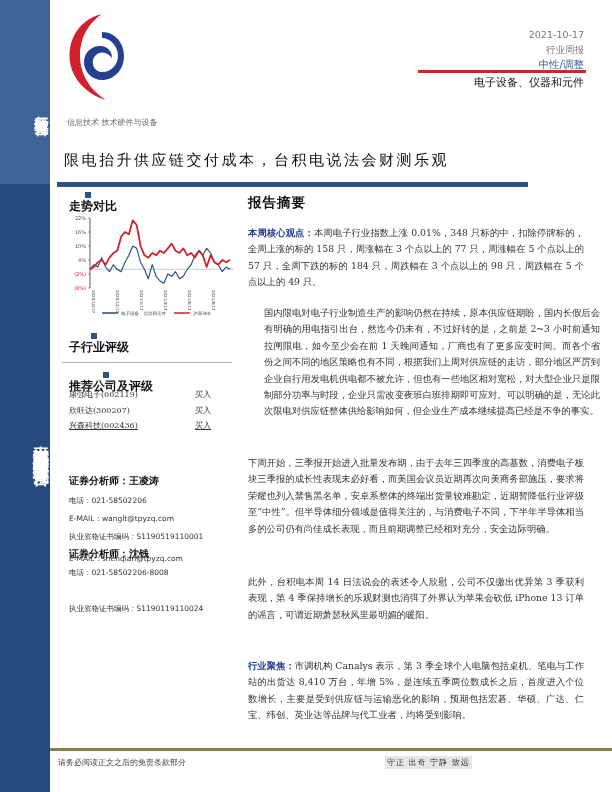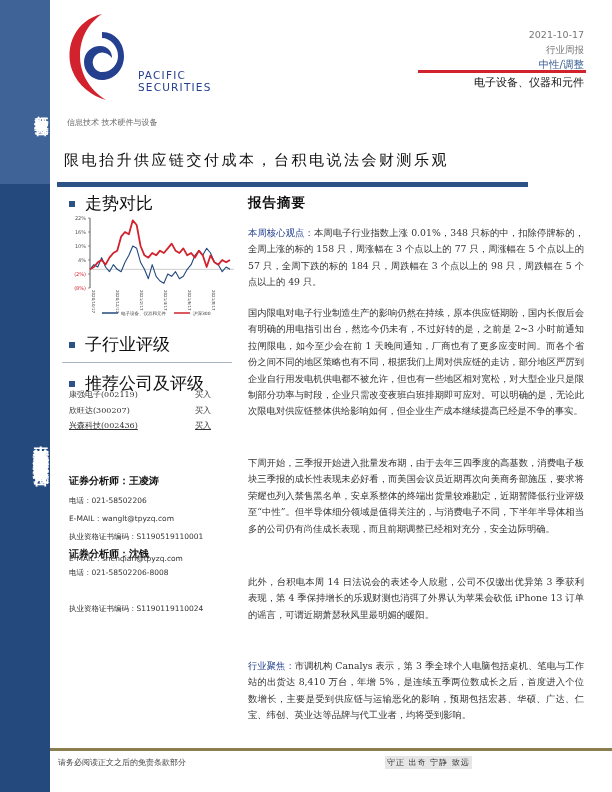--- a/index.html
+++ b/index.html
@@ -21,54 +21,53 @@
   .hr-type { font-size: 9.5px; color: #777; line-height: 15px; }
   .hr-rating { font-size: 10.5px; color: #3f6297; line-height: 15px; }
   .red-rule { position: absolute; left: 418px; top: 70px; width: 168px; height: 3px; background: #d2222d; }
   .hr-sector { position: absolute; right: 28px; top: 75px; font-family: "DejaVu Sans", sans-serif; font-size: 11px; color: #111; }
 
   .category { position: absolute; left: 67px; top: 117px; font-family: "DejaVu Sans", sans-serif; font-size: 8px; color: #666; }
 
   .title { position: absolute; left: 64px; top: 151px; font-size: 15px; color: #111; letter-spacing: 2.5px; }
   .title-rule { position: absolute; left: 57px; top: 182px; width: 471px; height: 5px; background: #2c5286; }
 
-  .section-head { position: absolute; font-size: 17px; font-weight: normal; color: #111; display: flex; align-items: center; }
+  .section-head { position: absolute; font-size: 12px; font-weight: bold; color: #111; display: flex; align-items: center; flex-direction: column; }
   .sq { display: inline-block; width: 6px; height: 6px; background: #2c5286; margin-right: 10px; }
   .left-rule { position: absolute; left: 62px; width: 170px; height: 1px; background: #aab4c3; }
 
   .chart { position: absolute; left: 62px; top: 210px; width: 176px; height: 110px; }
 
   .stock-row { position: absolute; left: 69px; width: 160px; font-size: 8px; color: #333; display: flex; justify-content: space-between; }
   .stock-row .r { margin-right: 18px; }
 
   .analyst-name { position: absolute; left: 69px; font-size: 10px; font-weight: bold; color: #111; }
   .analyst-line { position: absolute; left: 69px; font-family: "DejaVu Sans", sans-serif; font-size: 7.5px; color: #333; }
 
   .summary-head { position: absolute; left: 248px; top: 194px; font-size: 13.5px; font-weight: bold; color: #111; letter-spacing: 1px; }
   .para { position: absolute; left: 248px; width: 336px; font-size: 9.3px; line-height: 16.4px; color: #333; text-align: justify; }
-  .kw { color: #24408e; font-weight: normal; }
+  .kw { color: #24408e; font-weight: bold; }
 
   .footer-rule { position: absolute; left: 50px; top: 748px; width: 562px; height: 3px; background: #8a7d4e; }
   .footer-left { position: absolute; left: 58px; top: 757px; font-size: 8px; color: #444; }
   .footer-right { position: absolute; left: 385px; top: 756px; font-size: 8px; color: #333; background: #e6e6e6; padding: 1px 2px; letter-spacing: 1px; }
 </style>
 </head>
 <body>
 
 <div class="sidebar-top"></div>
 <div class="sidebar-bottom"></div>
 <div class="vtext vtext-top">行业研究报告</div>
 <div class="vtext vtext-bottom">太平洋证券股份有限公司证券研究报告</div>
 
 <div class="logo">
   <svg width="70" height="90" viewBox="0 0 70 90" style="position:absolute;left:0;top:0;">
     <path d="M40 4 C14 10 2 36 10 60 C16 76 30 86 44 90 C28 80 18 64 18 46 C18 26 28 12 40 4 Z" fill="#d2222d"></path>
     <path d="M40 22 C54 22 62 34 62 46 C62 60 52 70 40 70 C30 70 22 62 22 52 C22 42 30 36 38 36 C46 36 50 42 50 48 C46 42 38 40 33 46 C28 52 32 62 40 62 C50 62 56 54 56 46 C56 36 48 28 40 28 Z" fill="#24408e"></path>
   </svg>
-  <div class="logo-en" style="left:76px;top:59px;">PACIFIC SECURITIES</div>
 </div>
 
 <div class="header-right">
   <div class="hr-date">2021-10-17</div>
   <div class="hr-type">行业周报</div>
   <div class="hr-rating">中性/调整</div>
 </div>
 <div class="red-rule"></div>
 <div class="hr-sector">电子设备、仪器和元件</div>
 <div class="category">信息技术  技术硬件与设备</div>
@@ -141,21 +140,21 @@
 <div class="analyst-line" style="top:532px;">执业资格证书编码：S1190519110001</div>
 <div class="analyst-name" style="top:547px;">证券分析师：沈钱</div>
 <div class="analyst-line" style="top:568px;">电话：021-58502206-8008</div>
 <div class="analyst-line" style="top:554px;">E-MAIL：shenqian@tpyzq.com</div>
 <div class="analyst-line" style="top:604px;">执业资格证书编码：S1190119110024</div>
 
 <div class="summary-head">报告摘要</div>
 
 <div class="para" style="top:225px;"><span class="kw">本周核心观点：</span><span>本周电子行业指数上涨 0.01%，348 只标的中，扣除停牌标的，全周上涨的标的 158 只，周涨幅在 3 个点以上的 77 只，周涨幅在 5 个点以上的 57 只，全周下跌的标的 184 只，周跌幅在 3 个点以上的 98 只，周跌幅在 5 个点以上的 49 只。</span></div>
 
-<div class="para" style="top:305px;">国内限电对电子行业制造生产的影响仍然在持续，原本供应链期盼，国内长假后会有明确的用电指引出台，然迄今仍未有，不过好转的是，之前是 2~3 小时前通知拉闸限电，如今至少会在前 1 天晚间通知，厂商也有了更多应变时间。而各个省份之间不同的地区策略也有不同，根据我们上周对供应链的走访，部分地区严厉到企业自行用发电机供电都不被允许，但也有一些地区相对宽松，对大型企业只是限制部分功率与时段，企业只需改变夜班白班排期即可应对。可以明确的是，无论此次限电对供应链整体供给影响如何，但企业生产成本继续提高已经是不争的事实。</div>
+<div class="para" style="top:305px;margin-left:16px;">国内限电对电子行业制造生产的影响仍然在持续，原本供应链期盼，国内长假后会有明确的用电指引出台，然迄今仍未有，不过好转的是，之前是 2~3 小时前通知拉闸限电，如今至少会在前 1 天晚间通知，厂商也有了更多应变时间。而各个省份之间不同的地区策略也有不同，根据我们上周对供应链的走访，部分地区严厉到企业自行用发电机供电都不被允许，但也有一些地区相对宽松，对大型企业只是限制部分功率与时段，企业只需改变夜班白班排期即可应对。可以明确的是，无论此次限电对供应链整体供给影响如何，但企业生产成本继续提高已经是不争的事实。</div>
 
 <div class="para" style="top:455px;">下周开始，三季报开始进入批量发布期，由于去年三四季度的高基数，消费电子板块三季报的成长性表现未必好看，而美国会议员近期再次向美商务部施压，要求将荣耀也列入禁售黑名单，安卓系整体的终端出货量较难勘定，近期暂降低行业评级至“中性”。但半导体细分领域是值得关注的，与消费电子不同，下半年半导体相当多的公司仍有尚佳成长表现，而且前期调整已经相对充分，安全边际明确。</div>
 
 <div class="para" style="top:574px;">此外，台积电本周 14 日法说会的表述令人欣慰，公司不仅缴出优异第 3 季获利表现，第 4 季保持增长的乐观财测也消弭了外界认为苹果会砍低 iPhone 13 订单的谣言，可谓近期萧瑟秋风里最明媚的暖阳。</div>
 
 <div class="para" style="top:658px;"><span class="kw">行业聚焦：</span><span>市调机构 Canalys 表示，第 3 季全球个人电脑包括桌机、笔电与工作站的出货达 8,410 万台，年增 5%，是连续五季两位数成长之后，首度进入个位数增长，主要是受到供应链与运输恶化的影响，预期包括宏碁、华硕、广达、仁宝、纬创、英业达等品牌与代工业者，均将受到影响。</span></div>
 
 <div class="footer-rule"></div>
 <div class="footer-left">请务必阅读正文之后的免责条款部分</div>
 <div class="footer-right">守正 出奇 宁静 致远</div>

